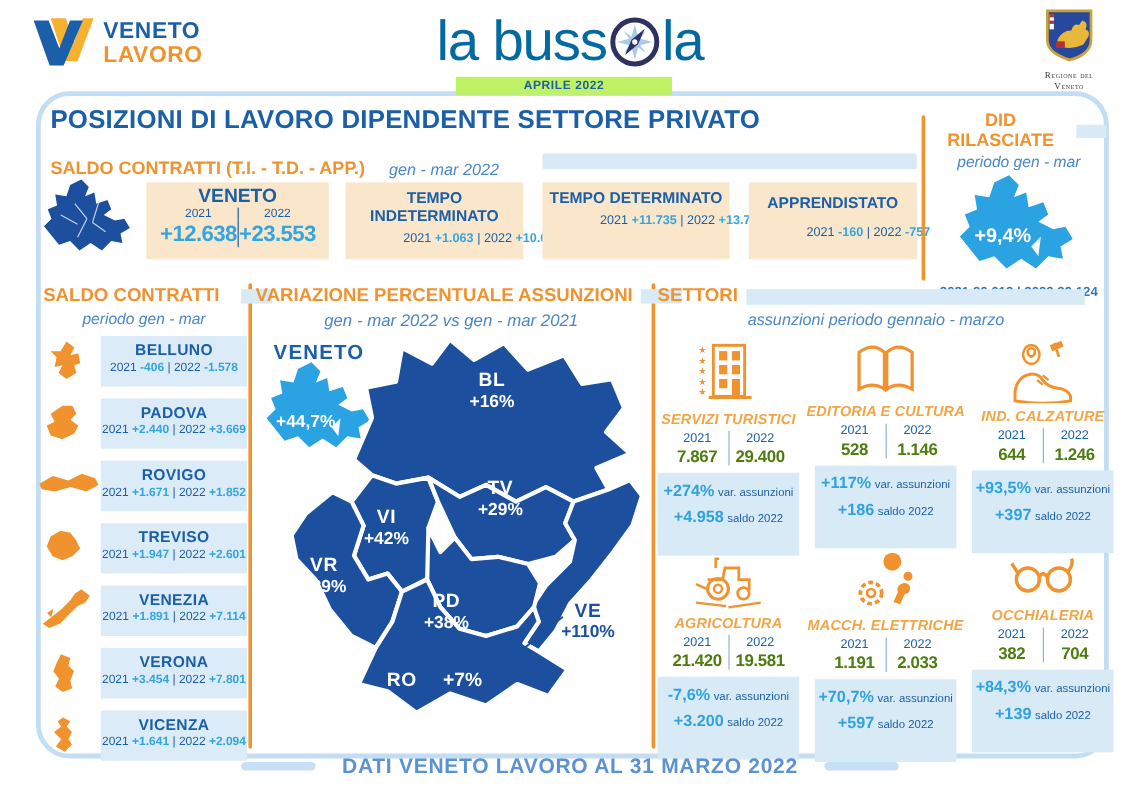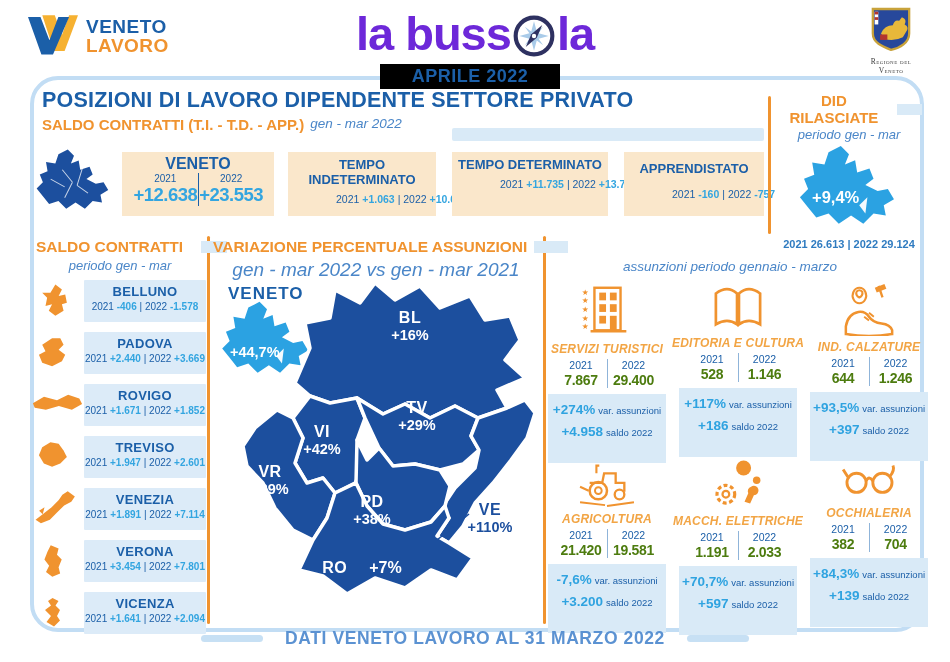--- a/index.html
+++ b/index.html
@@ -6,32 +6,32 @@
   .page{position:relative;width:950px;height:662px;background:#fff;overflow:hidden;
         font-family:"Liberation Sans",sans-serif;}
   .abs{position:absolute;}
 
   
   .vl-logo{left:28px;top:12px;display:flex;gap:8px;align-items:center;}
   .vl-text{line-height:1.02;font-weight:800;font-size:19px;letter-spacing:.5px;}
   .vl-text .l1{color:#1B5FA8;} .vl-text .l2{color:#F0932F;}
   .bussola{left:0;right:0;top:6px;text-align:center;}
   .bussola-inner{display:inline-flex;align-items:center;}
-  .bussola-txt{font-size:47px;font-weight:700;color:#6d28d9;letter-spacing:-1px;}
+  .bussola-txt{font-size:47px;font-weight:400;color:#0369a1;letter-spacing:-1px;}
   .compass{margin:0 1px;position:relative;top:4px;}
-  .aprile{left:380px;top:64px;width:180px;text-align:center;font-size:18px;font-weight:800;
-          color:#1B5FA8;background:#000000;z-index:5;letter-spacing:.5px;padding:2px 0;}
+  .aprile{left:380px;top:64px;width:180px;text-align:center;font-size:10px;font-weight:800;
+          color:#1B5FA8;background:#bef264;z-index:5;letter-spacing:.5px;padding:2px 0;}
   .crest{left:860px;top:6px;width:62px;text-align:center;}
   .crest-cap{font-family:"Liberation Serif",serif;font-size:7.5px;color:#3a3a3a;
              font-variant:small-caps;letter-spacing:.5px;margin-top:1px;}
 
   
   .main-box{left:30px;top:76px;width:886px;height:548px;border:4px solid #C2DDF4;border-radius:28px;}
   .page-title{left:42px;top:88px;font-size:21.5px;font-weight:800;color:#1B5FA8;letter-spacing:.2px;}
-  .saldo-head{left:42px;top:116px;display:flex;align-items:flex-start;gap:6px;}
+  .saldo-head{left:42px;top:132px;display:flex;align-items:flex-end;gap:20px;}
   .lbl-orange{color:#F0932F;font-weight:800;font-size:15px;}
   .lbl-period{color:#4A86C8;font-style:italic;font-size:13.5px;}
   .bar{background:#D9EAF7;height:13px;border-radius:2px;}
   .saldo-bar{left:452px;top:128px;width:312px;}
 
   
   .cream{background:#FAE7CB;text-align:center;}
   .vbox{left:122px;top:152px;width:152px;height:64px;}
   .vbox-title{font-size:16px;font-weight:800;color:#1B5FA8;padding-top:3px;}
   .split{display:grid;grid-template-columns:1fr 1fr;width:86%;margin:0 auto;}
@@ -68,21 +68,21 @@
   .prov-ic{width:54px;flex:0 0 54px;display:flex;justify-content:center;}
   .prov-box{flex:1;background:#DCEBF8;height:42px;text-align:center;border-radius:1px;}
   .prov-name{font-size:13px;font-weight:800;color:#1B5FA8;padding-top:4px;letter-spacing:.3px;}
   .prov-vals{font-size:10px;margin-top:2px;white-space:nowrap;}
   .prov-vals .y{color:#1B5FA8;} .prov-vals .v{color:#33A5E0;font-weight:800;}
   .prov-vals .p{color:#1B5FA8;}
 
   
   .col-c-head{left:213px;top:238px;display:flex;align-items:center;gap:7px;}
   .col-c-sub{left:213px;top:259px;width:326px;text-align:center;color:#4A86C8;
-             font-style:italic;font-size:19px;}
+             font-style:italic;font-size:14px;}
   .veneto-lbl{left:228px;top:284px;font-size:17px;font-weight:800;color:#1B5FA8;letter-spacing:1px;}
   .sm-mapwrap{left:220px;top:300px;width:94px;height:84px;}
   .sm-val{position:absolute;left:10px;top:44px;color:#fff;font-weight:800;font-size:14.5px;}
   .big-map{left:235px;top:278px;}
   .rg{position:absolute;color:#fff;font-weight:800;text-align:center;line-height:1.2;width:64px;}
   .rg .code{font-size:16px;letter-spacing:.5px;} .rg .val{font-size:14.5px;}
   .rg-bl{left:378px;top:308px;} .rg-tv{left:385px;top:398px;} .rg-vi{left:290px;top:422px;}
   .rg-vr{left:238px;top:462px;} .rg-pd{left:340px;top:492px;}
   .rg-ro{left:302px;top:558px;width:120px;display:flex;gap:22px;justify-content:center;}
   .rg-ve{left:452px;top:500px;color:#1C4F9E;width:76px;}
@@ -431,20 +431,24 @@
   </div>
   <div class="abs rg rg-ro">
     <span class="code">RO</span>
     <span class="val" style="font-size:16px;">+7%</span>
   </div>
   <div class="abs rg rg-ve">
     <div class="code">VE</div>
     <div class="val">+110%</div>
   </div>
 
+  <div class="abs col-r-head">
+    <span class="lbl-orange" style="font-size:15.5px;">SETTORI</span>
+    <span class="sett-bar"></span>
+  </div>
   <div class="abs col-r-sub">assunzioni periodo gennaio - marzo</div>
 
   <div class="abs cards">
 
     <div class="card">
       <div class="card-ic">
         <svg width="58" height="56" viewBox="0 0 60 56">
           <g fill="#F0932F" font-size="8" font-family="DejaVu Sans">
             <text x="4" y="12">★</text>
               <text x="4" y="21">★</text>

